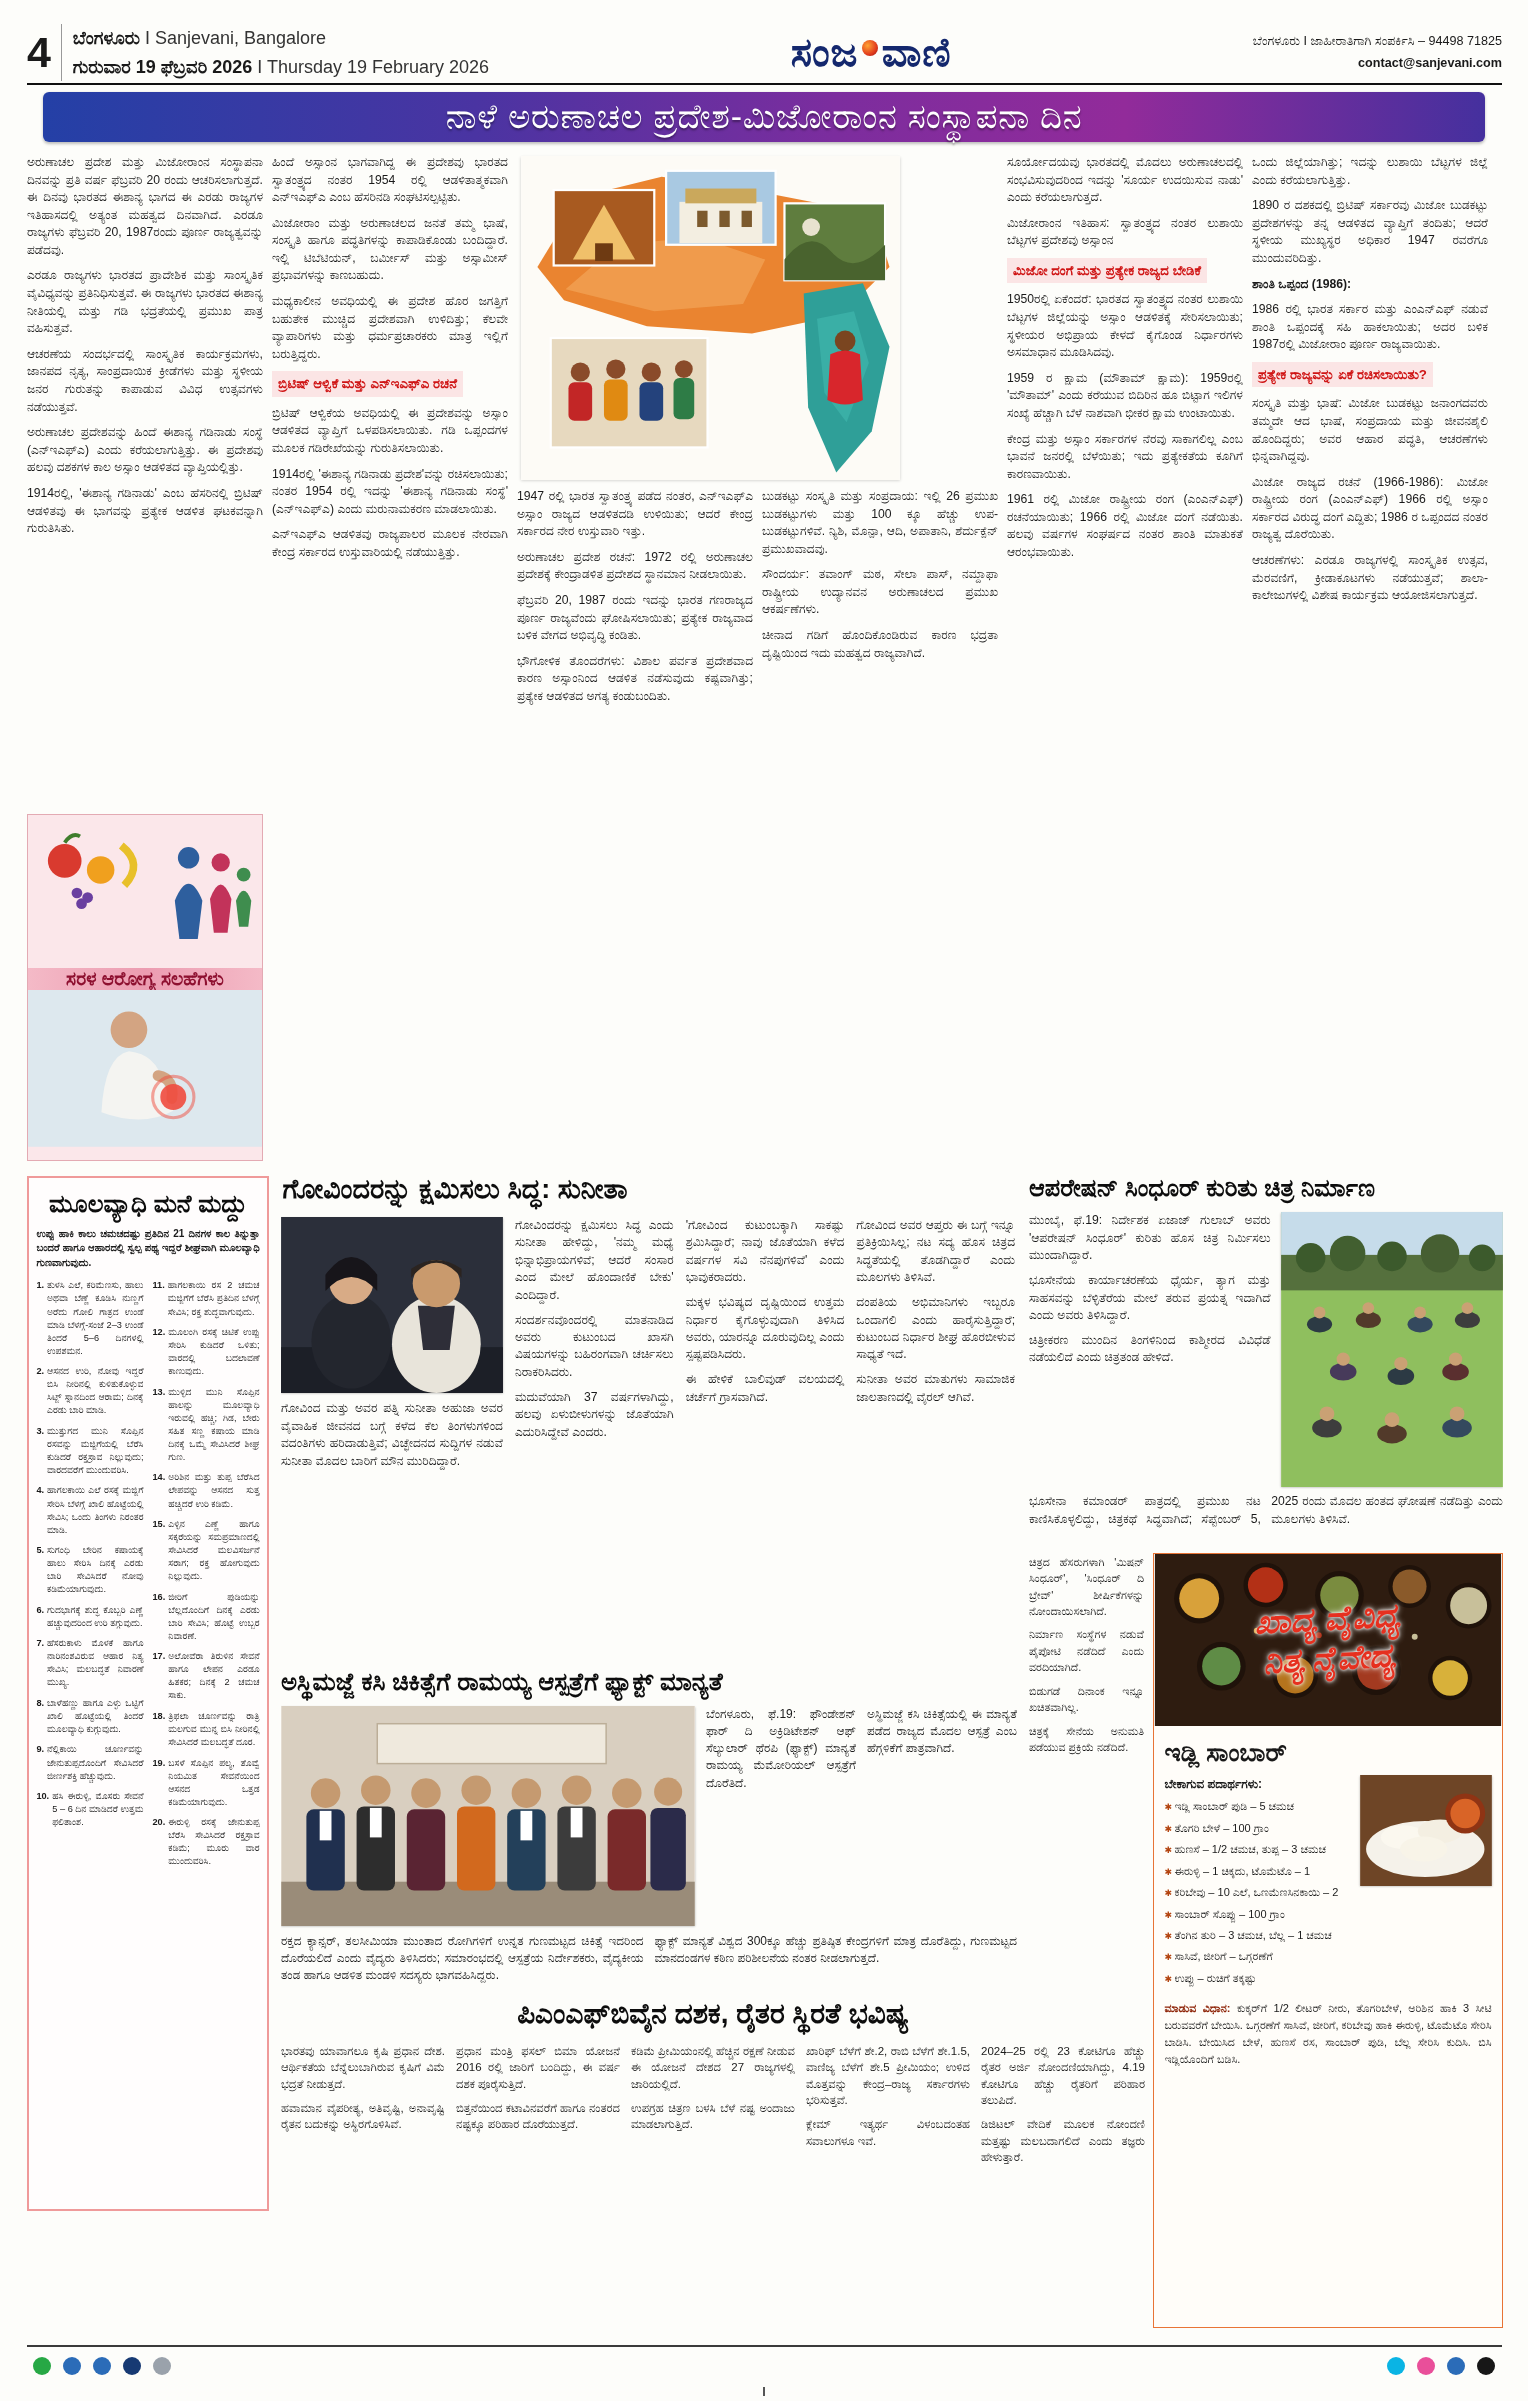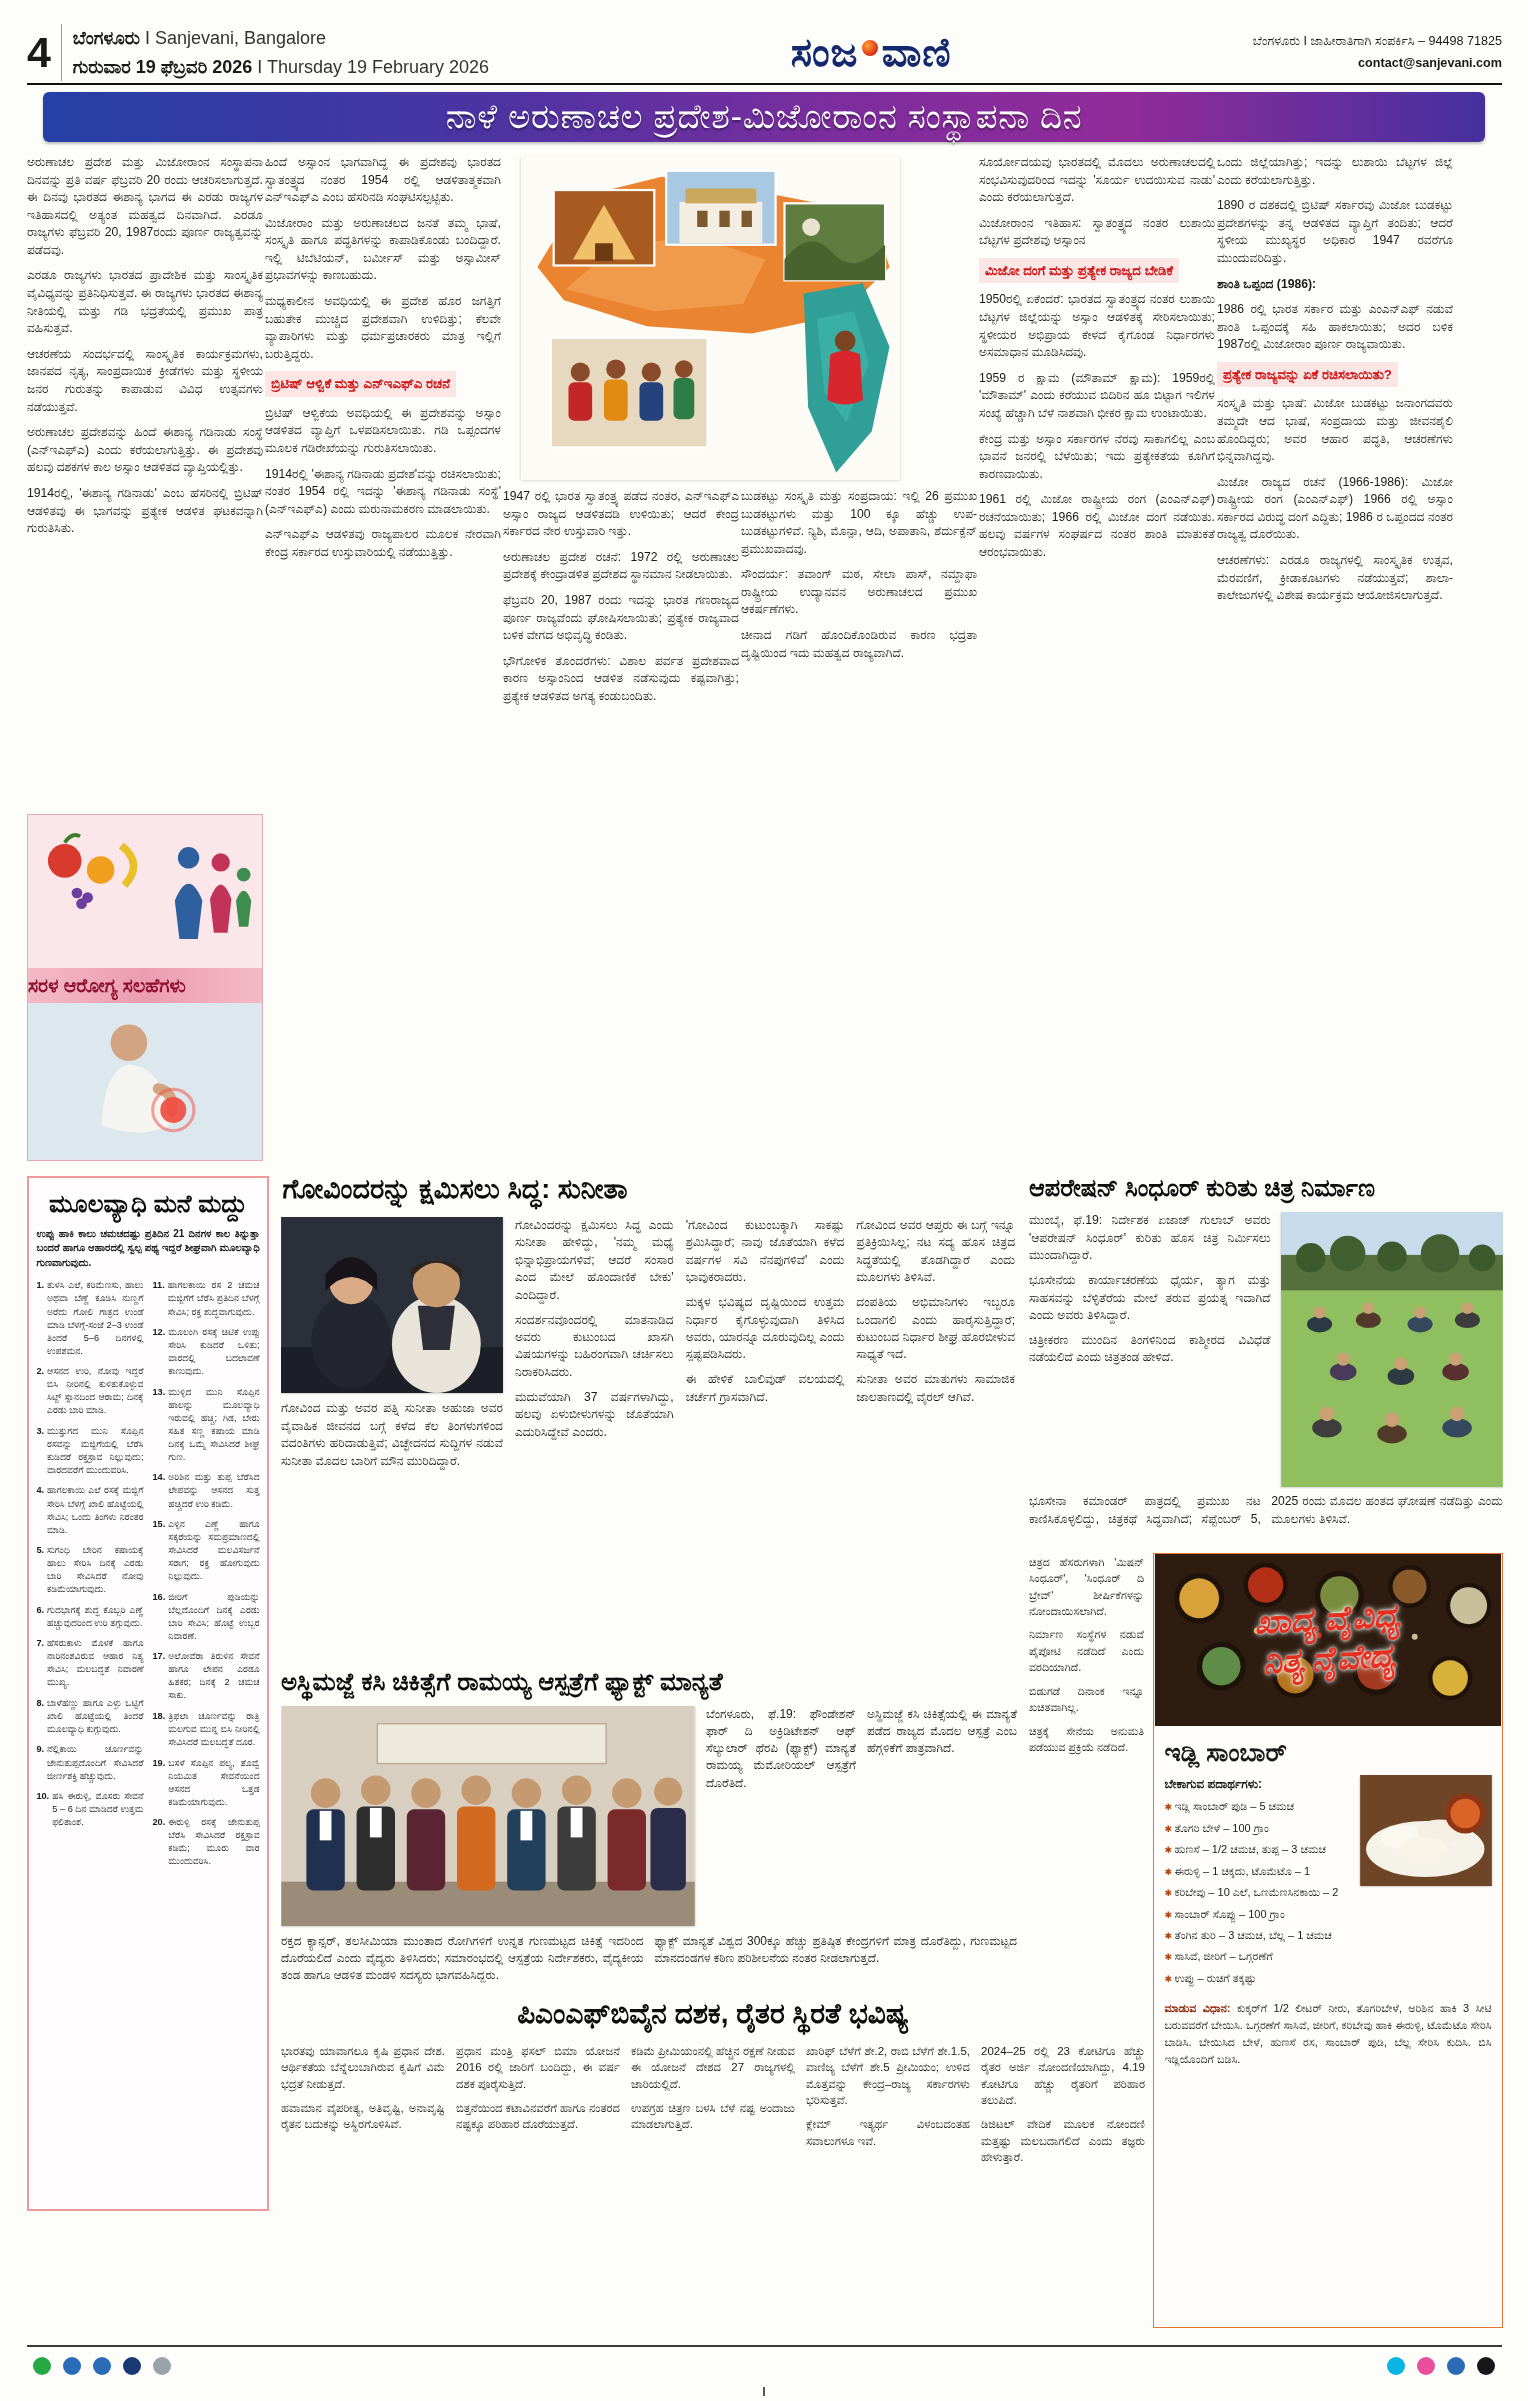--- a/index.html
+++ b/index.html
@@ -21,37 +21,37 @@
   .rule{position:absolute;left:27px;top:83px;width:1475px;height:2.2px;background:#101010}
   .rule2{position:absolute;left:27px;top:2345px;width:1475px;height:1.5px;background:#3a3a3a}
 
   
   .banner{position:absolute;left:43px;top:92px;width:1442px;height:50px;border-radius:6px;
     background:linear-gradient(90deg,#2440a6 0%,#4a34a2 30%,#7c2d9e 55%,#922b9a 75%,#45309e 100%);
     display:flex;align-items:center;justify-content:center;box-shadow:0 1.5px 3px rgba(0,0,0,.25)}
   .banner span{color:#fff;font-size:34px;font-weight:normal;letter-spacing:0.7px;text-shadow:0 1.5px 2.2px rgba(0,0,0,.4)}
 
   
-  .lead{position:absolute;left:27px;top:154px;width:1475px;height:1010px;display:flex;gap:2px}
+  .lead{position:absolute;left:27px;top:154px;width:1475px;height:1010px;display:flex;gap:9px}
   .lcol{width:236px;flex:0 0 236px;height:1010px;font-size:12.2px;line-height:1.44;overflow:hidden}
   .lcol .blk{margin-bottom:8.1px}
   .lcol .p{text-align:justify}
   .lcol .b{font-weight:bold}
   .lcol .sub{color:#cf1414;background:#fbe5e5;font-weight:bold;font-size:13.3px;line-height:1.35;padding:3.7px 6px;display:inline-block}
   .pad-img{padding-top:334px}
   .lcol-text{height:651px;overflow:hidden}
 
   .collage{position:absolute;left:494px;top:1.5px;width:379px;height:324px;z-index:2;background:#fff;box-shadow:0 0.7px 3px rgba(0,0,0,.2)}
   .collage svg{display:block;width:100%;height:100%}
 
   
   .health-img{margin-top:9px;height:347px;position:relative;border:0.7px solid #e3aab3;overflow:hidden;background:#fbe7ea}
   .hi-top,.hi-bottom{line-height:0}
   .hi-top svg,.hi-bottom svg{width:100%;display:block}
-  .hi-ribbon{height:35px;background:linear-gradient(90deg,#f4bac7,#ec9cb1,#f4bac7);display:flex;align-items:center;justify-content:flex-start}
+  .hi-ribbon{height:22px;background:linear-gradient(90deg,#f4bac7,#ec9cb1,#f4bac7);display:flex;align-items:center;justify-content:center}
   .hi-ribbon span{color:#8e1030;font-weight:bold;font-size:19px}
 
   
   .remedy{position:absolute;left:27px;top:1176px;width:242px;height:1035px;border:2.2px solid #ef9a9a;background:#fffdfd;padding:10.4px 7.4px;overflow:hidden}
   .remedy h2{text-align:center;font-size:24.4px;margin:1.5px 0 9px}
   .rem-intro{font-size:10px;line-height:1.45;text-align:justify;font-weight:bold;margin-bottom:9px}
   .rem-cols{display:flex;gap:9px}
   .rem-col{flex:1;font-size:9.2px;line-height:1.42}
   .rem-item{display:flex;gap:3px;margin-bottom:7.4px;text-align:justify}
   .rem-num{font-weight:bold;flex:0 0 auto}

